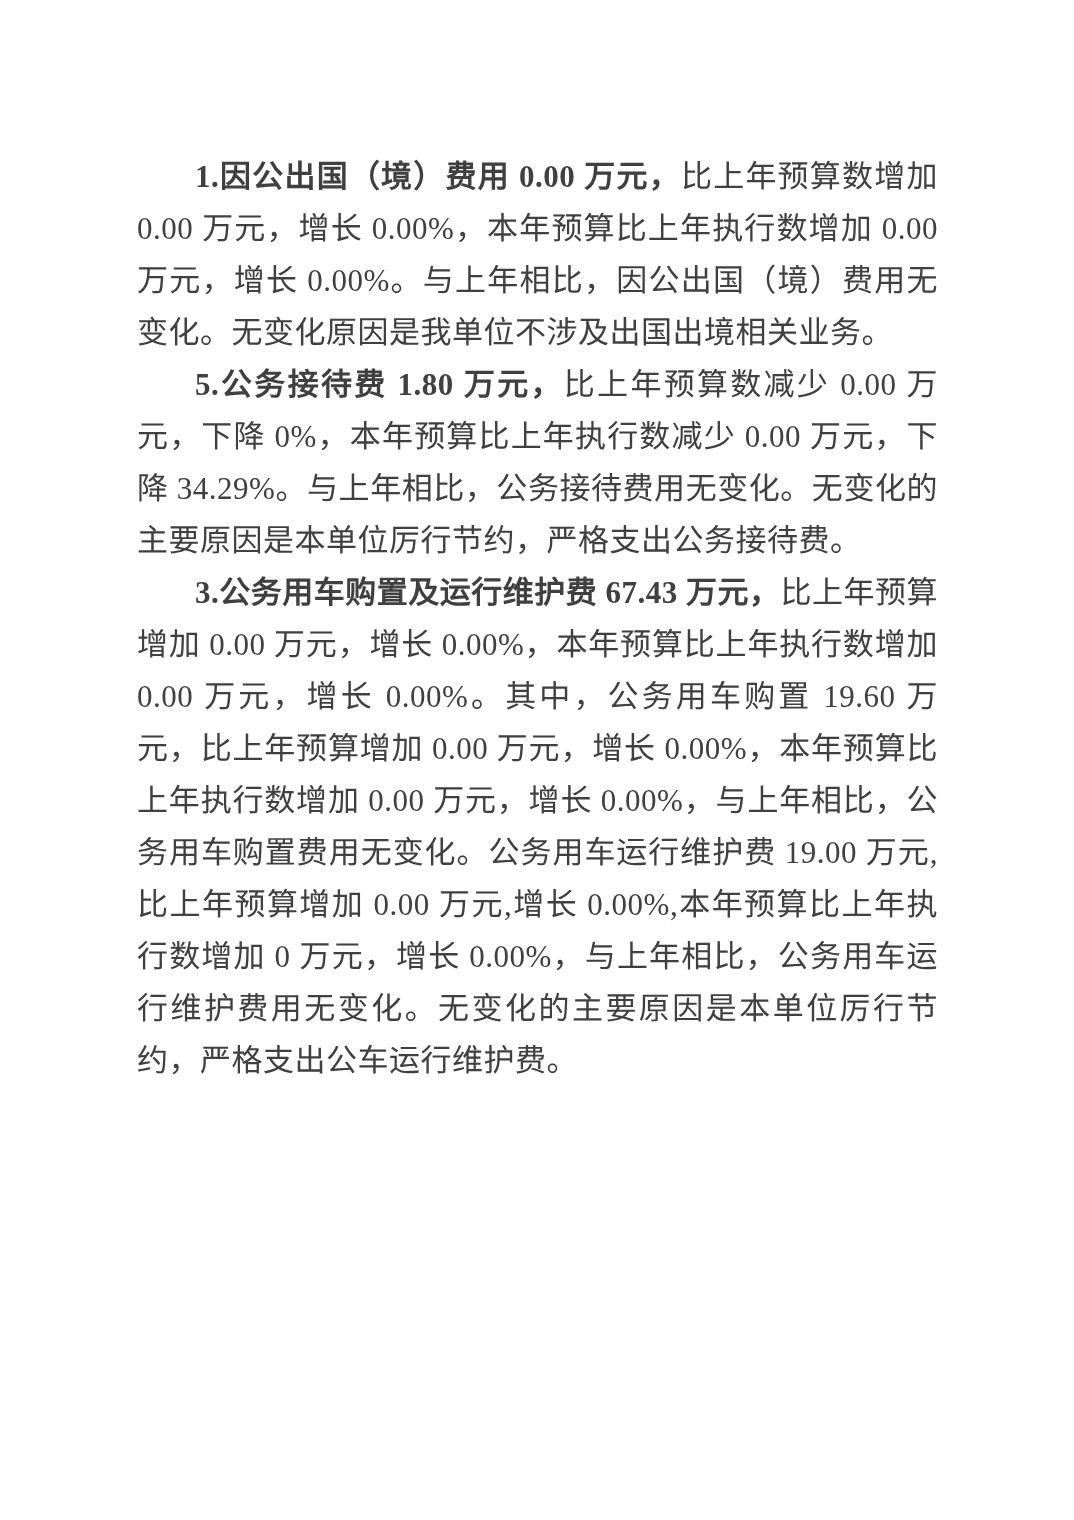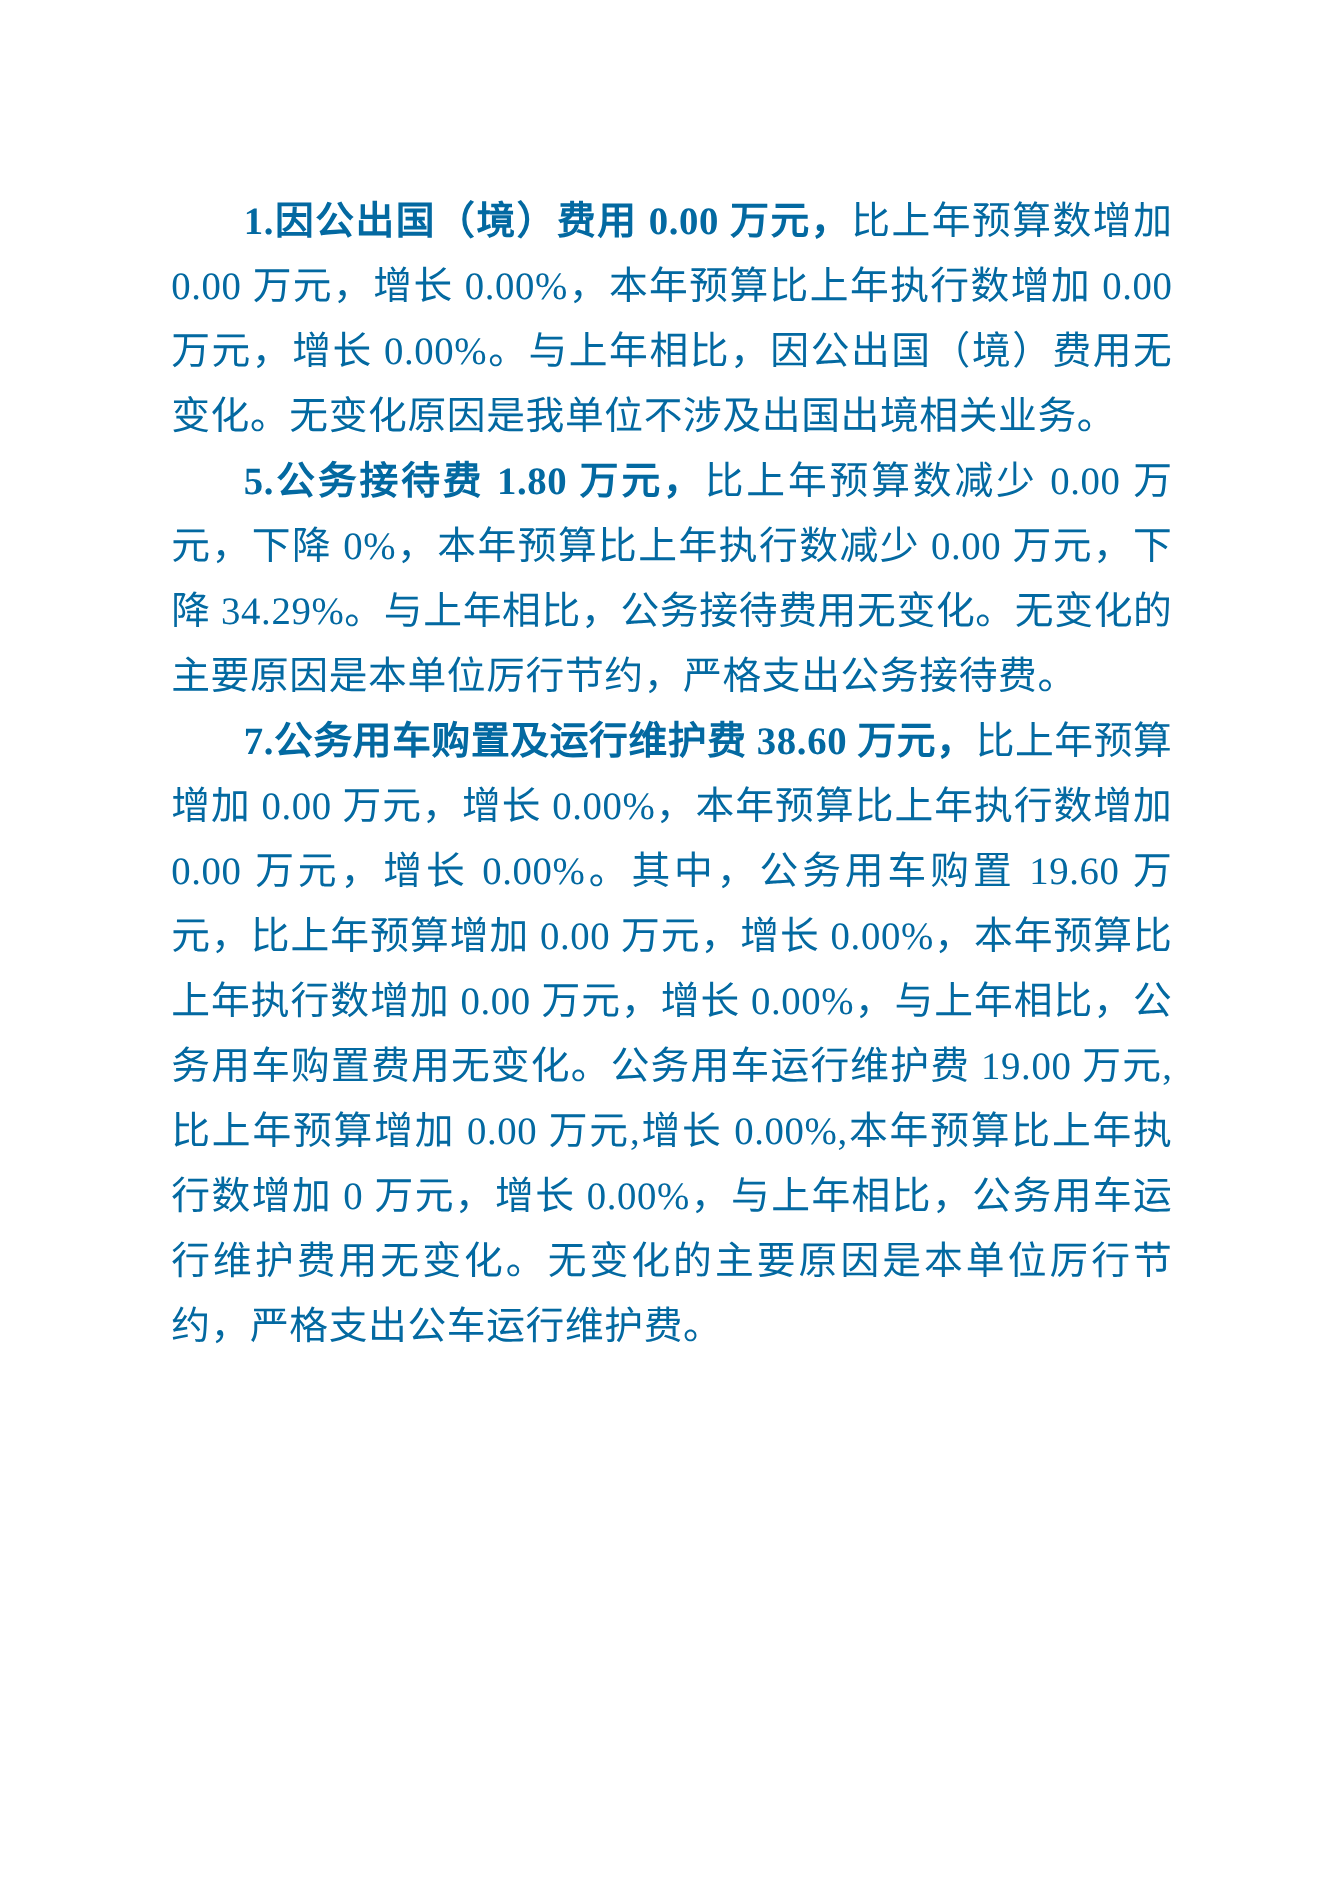--- a/index.html
+++ b/index.html
@@ -5,21 +5,21 @@
   html, body {
     margin: 0;
     padding: 0;
     background: #ffffff;
   }
   .page {
     position: relative;
     width: 1074px;
     height: 1084px;
     background: #ffffff;
-    color: #0369a1;
+    color: #404040;
     overflow: hidden;
     font-family: "Liberation Serif", "DejaVu Serif", serif;
   }
   .content {
     position: absolute;
     left: 137px;
     top: 151px;
     width: 801px;
     font-size: 31px;
     line-height: 52px;
@@ -58,21 +58,21 @@
 </head>
 <body>
 
 <div class="page">
   <div class="content">
 
     <p class="para"><span class="lead">1.因公出国（境）费用 0.00 万元，</span><span>比上年预算数增加 0.00 万元，增长 0.00%，本年预算比上年执行数增加 0.00 万元，增长 0.00%。与上年相比，因公出国（境）费用无变化。无变化原因是我单位不涉及出国出境相关业务。</span></p>
 
     <p class="para"><span class="lead">5.公务接待费 1.80 万元，</span><span>比上年预算数减少 0.00 万元，下降 0%，本年预算比上年执行数减少 0.00 万元，下降 34.29%。与上年相比，公务接待费用无变化。无变化的主要原因是本单位厉行节约，严格支出公务接待费。</span></p>
 
-    <p class="para"><span class="lead">7.公务用车购置及运行维护费 38.60 万元，</span><span>比上年预算增加 0.00 万元，增长 0.00%，本年预算比上年执行数增加 0.00 万元，增长 0.00%。其中，公务用车购置 19.60 万元，比上年预算增加 0.00 万元，增长 0.00%，本年预算比上年执行数增加 0.00 万元，增长 0.00%，与上年相比，公务用车购置费用无变化。公务用车运行维护费 19.00 万元,比上年预算增加 0.00 万元,增长 0.00%,本年预算比上年执行数增加 0 万元，增长 0.00%，与上年相比，公务用车运行维护费用无变化。无变化的主要原因是本单位厉行节约，严格支出公车运行维护费。</span></p>
+    <p class="para"><span class="lead">3.公务用车购置及运行维护费 67.43 万元，</span><span>比上年预算增加 0.00 万元，增长 0.00%，本年预算比上年执行数增加 0.00 万元，增长 0.00%。其中，公务用车购置 19.60 万元，比上年预算增加 0.00 万元，增长 0.00%，本年预算比上年执行数增加 0.00 万元，增长 0.00%，与上年相比，公务用车购置费用无变化。公务用车运行维护费 19.00 万元,比上年预算增加 0.00 万元,增长 0.00%,本年预算比上年执行数增加 0 万元，增长 0.00%，与上年相比，公务用车运行维护费用无变化。无变化的主要原因是本单位厉行节约，严格支出公车运行维护费。</span></p>
 
     <h2 class="section-heading">六、项目支出预算情况说明</h2>
 
 
   </div>
 
   <div class="page-number">9</div>
 </div>
 
 </body></html>

